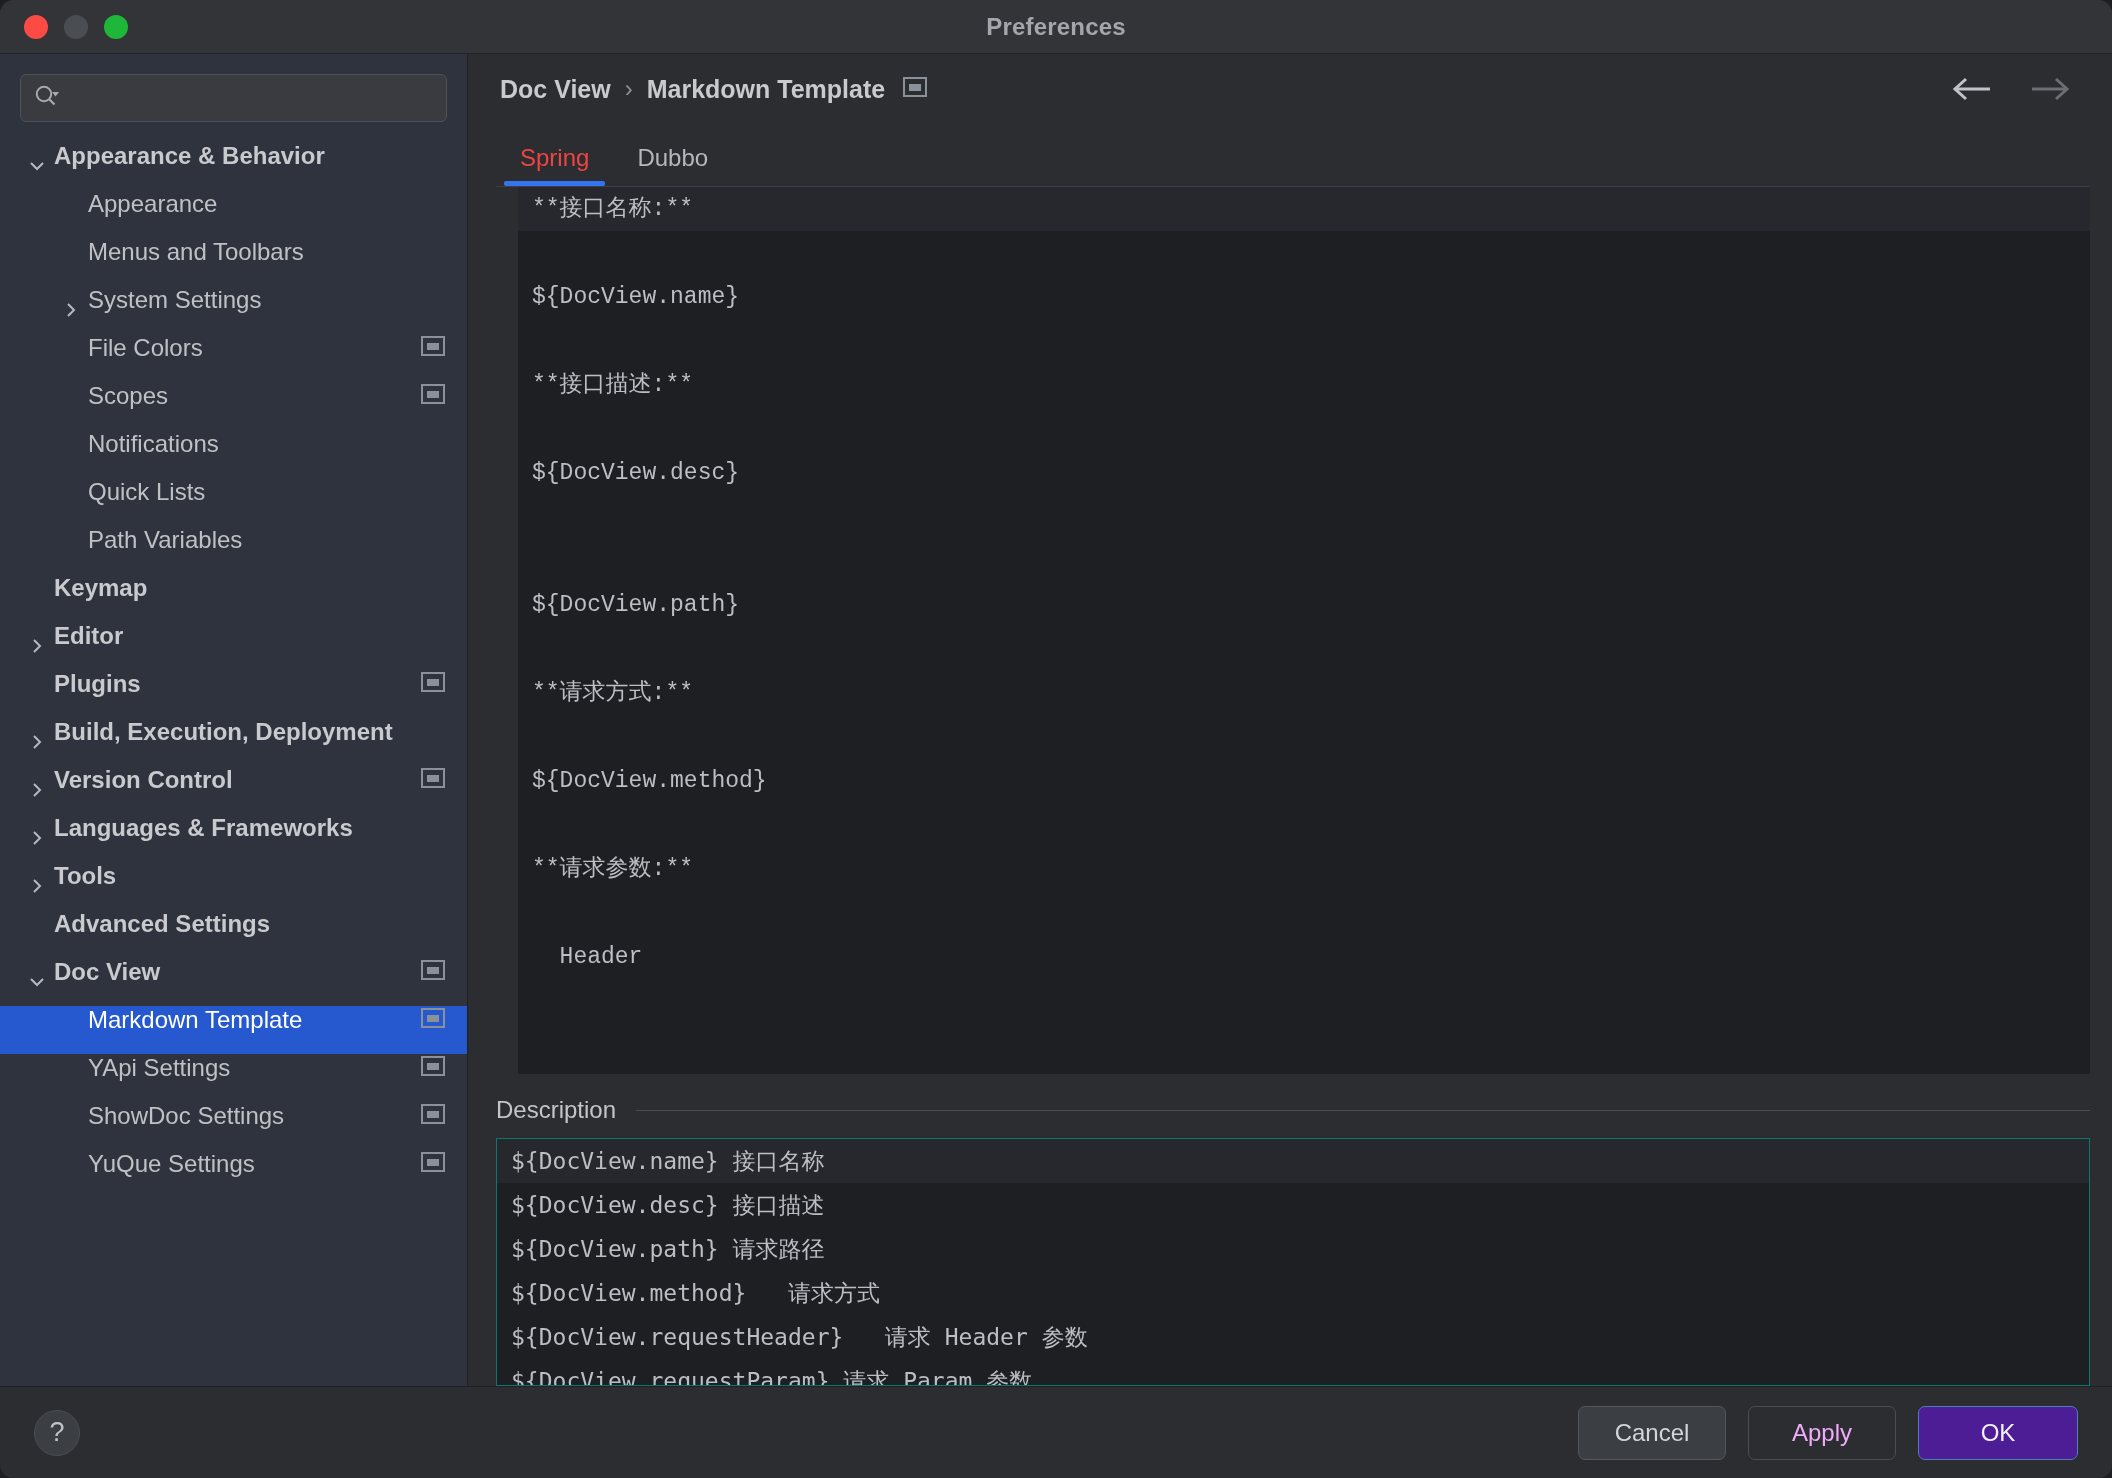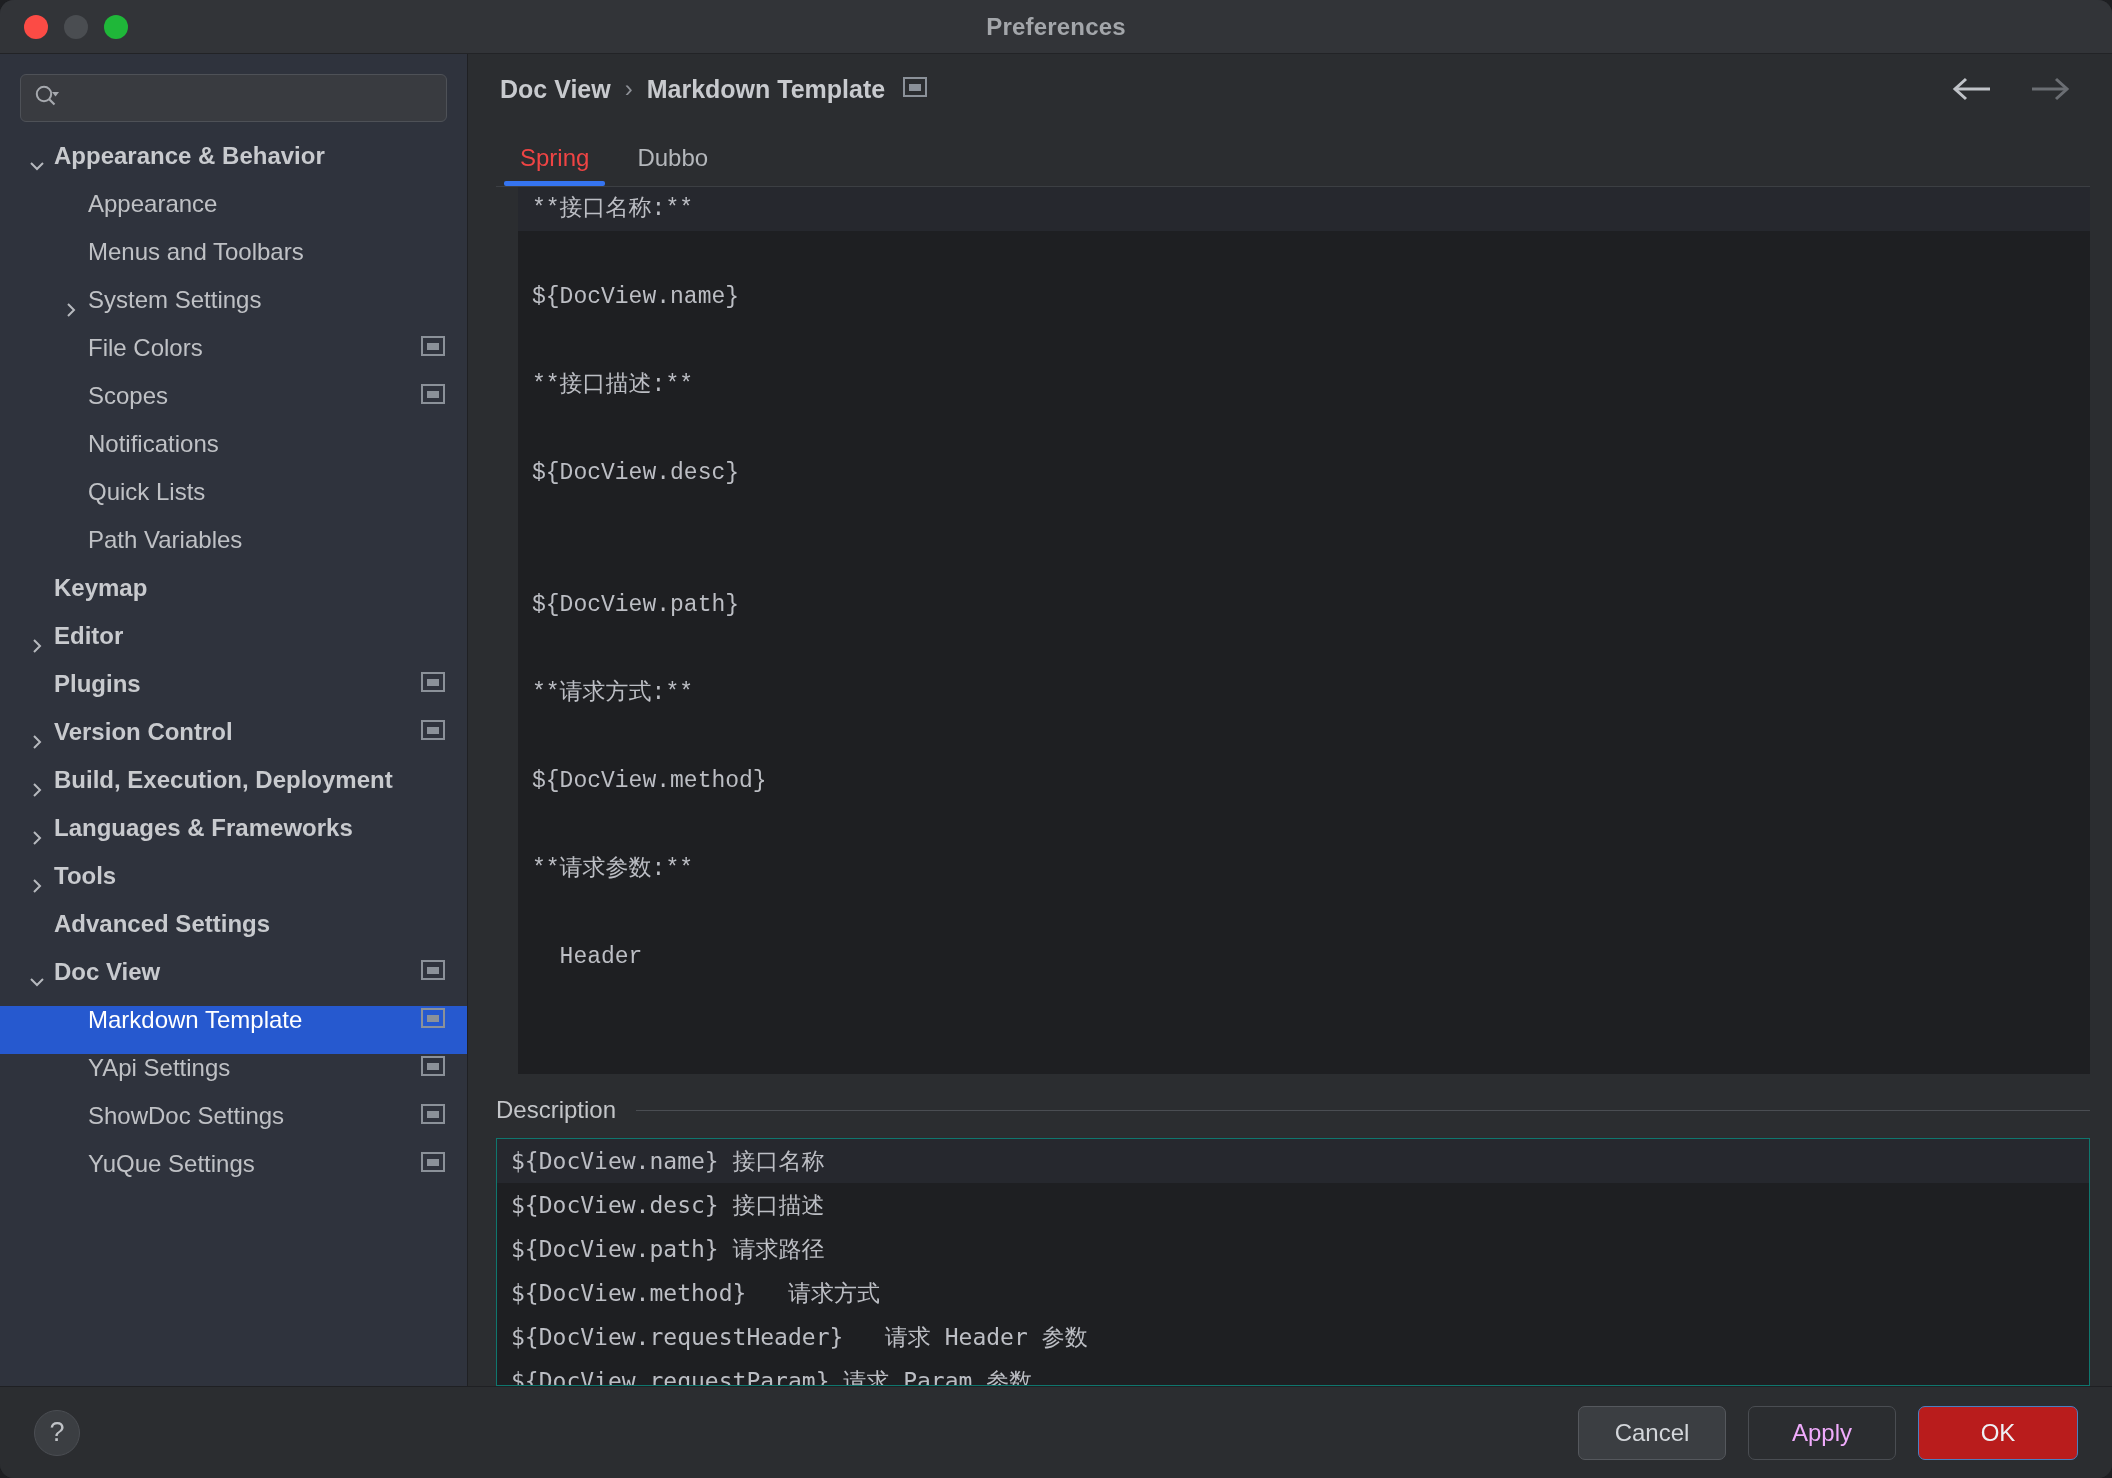--- a/index.html
+++ b/index.html
@@ -263,21 +263,21 @@
     margin-left: 22px;
     border-radius: 7px;
     font-size: 24px;
     display: flex; align-items: center; justify-content: center;
     font-family: "Liberation Sans", sans-serif;
     border: 1px solid #55585d;
     background: #3b3e42;
     color: #d3d6da;
   }
   .btn.disabled { background: transparent; border-color: #4a4d52; color: #f0abfc; text-align: right; }
-  .btn.primary { background: #b91c1c; border-color: #4a7fc1; color: #eef1f5; min-width: 160px; }
+  .btn.primary { background: #4c1d95; border-color: #4a7fc1; color: #eef1f5; min-width: 160px; }
 </style>
 </head>
 <body>
 
 <div class="window">
 
   <div class="titlebar">
     <div class="traffic">
       <div class="dot dot-close"></div>
       <div class="dot dot-min"></div>
@@ -373,33 +373,33 @@
                 <rect x="1" y="1" width="22" height="18" fill="none" stroke="#8b9199" stroke-width="2"></rect>
                 <rect x="6" y="7" width="12" height="7" fill="#8b9199"></rect>
               </svg></span>
           </div>
           <div class="tree-item depth0">
             <span class="chev">
               <svg width="20" height="20" viewBox="0 0 20 20">
                 <polyline points="7,4 13,10 7,16" fill="none" stroke="#b6b9be" stroke-width="2"></polyline>
               </svg>
             </span>
+            <span class="label">Build, Execution, Deployment</span>
+          </div>
+          <div class="tree-item depth0">
+            <span class="chev">
+              <svg width="20" height="20" viewBox="0 0 20 20">
+                <polyline points="7,4 13,10 7,16" fill="none" stroke="#b6b9be" stroke-width="2"></polyline>
+              </svg>
+            </span>
             <span class="label">Version Control</span>
             <span class="win-icon"><svg width="24" height="20" viewBox="0 0 24 20">
                 <rect x="1" y="1" width="22" height="18" fill="none" stroke="#8b9199" stroke-width="2"></rect>
                 <rect x="6" y="7" width="12" height="7" fill="#8b9199"></rect>
               </svg></span>
-          </div>
-          <div class="tree-item depth0">
-            <span class="chev">
-              <svg width="20" height="20" viewBox="0 0 20 20">
-                <polyline points="7,4 13,10 7,16" fill="none" stroke="#b6b9be" stroke-width="2"></polyline>
-              </svg>
-            </span>
-            <span class="label">Build, Execution, Deployment</span>
           </div>
           <div class="tree-item depth0">
             <span class="chev">
               <svg width="20" height="20" viewBox="0 0 20 20">
                 <polyline points="7,4 13,10 7,16" fill="none" stroke="#b6b9be" stroke-width="2"></polyline>
               </svg>
             </span>
             <span class="label">Languages &amp; Frameworks</span>
           </div>
           <div class="tree-item depth0">

